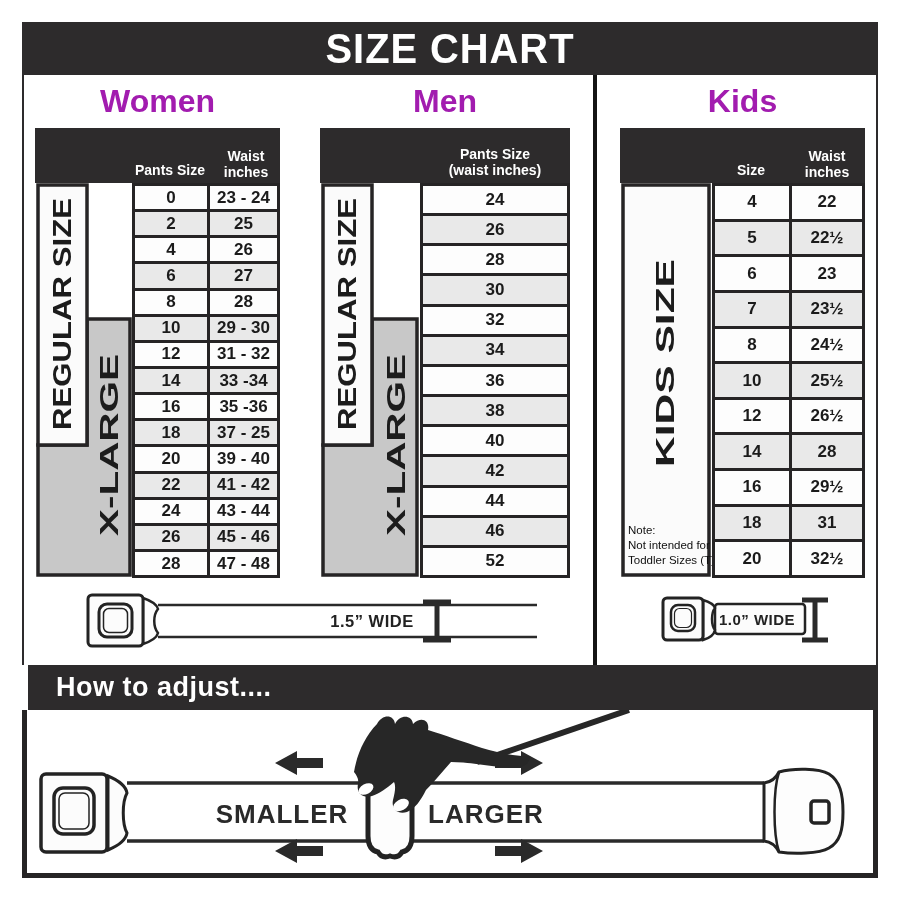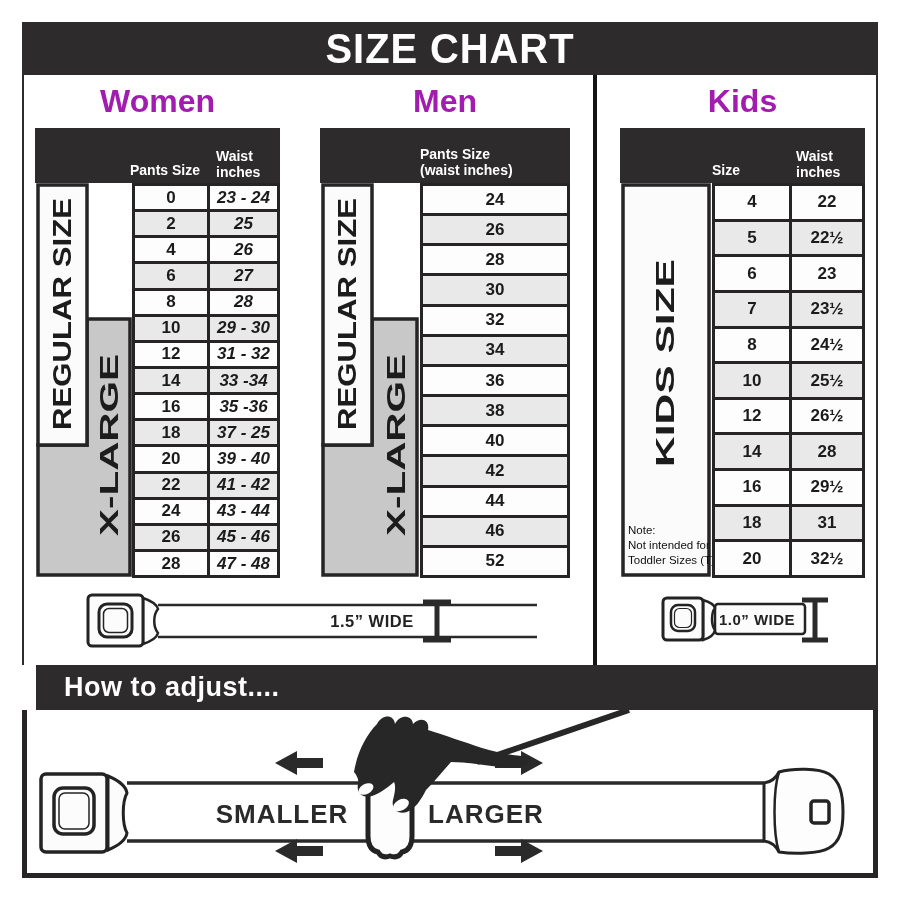--- a/index.html
+++ b/index.html
@@ -10,37 +10,37 @@
   .titlebar{left:22px;top:22px;width:856px;height:53px;background:#2d2b2c;display:flex;align-items:center;justify-content:center;}
   .titlebar .t{color:#fff;font-size:42px;font-weight:bold;letter-spacing:1px;transform:scaleX(.95);}
 
   .edge{background:#2d2b2c;}
   .divider{left:593px;top:75px;width:4px;height:590px;background:#141414;}
 
   .colhead{color:#a21caf;font-size:32px;font-weight:bold;text-align:center;top:82px;height:38px;line-height:38px;}
 
   .sizetable{position:absolute;}
   .thead{position:absolute;left:0;top:0;height:55px;width:100%;background:#2d2b2c;color:#fff;font-weight:bold;font-size:14px;}
-  .hcol{position:absolute;text-align:left;line-height:1.15;}
+  .hcol{position:absolute;text-align:center;line-height:1.15;}
 
   .trows{position:absolute;background:#262425;display:flex;flex-direction:column;gap:3px;padding:3px;box-sizing:border-box;}
   .trow{flex:1;display:flex;gap:3px;}
   .tcell{background:#fdfdfd;display:flex;align-items:center;justify-content:center;font-weight:bold;font-size:17px;color:#1b1b1b;}
   .trow.odd .tcell{background:#e9e9e9;}
   .t-women .tcell:nth-child(1){width:72px;flex:none;}
-  .t-women .tcell:nth-child(2){flex:1;font-style:italic;}
+  .t-women .tcell:nth-child(2){flex:1;}
   .t-kids .tcell:nth-child(1){width:74px;flex:none;}
   .t-kids .tcell:nth-child(2){flex:1;}
   .t-men .tcell{flex:1;}
 
   svg text{font-family:"Liberation Sans",sans-serif;}
 
   .kidsnote{position:absolute;left:8px;bottom:10px;font-size:11.5px;font-weight:normal;line-height:1.3;color:#101010;}
 
-  .adjustbar{left:36px;top:665px;width:856px;height:45px;background:#2d2b2c;display:flex;align-items:center;}
+  .adjustbar{left:28px;top:665px;width:856px;height:45px;background:#2d2b2c;display:flex;align-items:center;}
   .adjustbar .t{color:#fff;font-size:27px;font-weight:bold;letter-spacing:.5px;margin-left:28px;}
   .adjustbox{left:22px;top:710px;width:856px;height:168px;background:#fff;border:5px solid #262425;border-top:none;box-sizing:border-box;}
 </style>
 </head>
 <body>
 
 <div id="page">
 
   <div class="abs titlebar">
     <div class="t">SIZE CHART</div>

